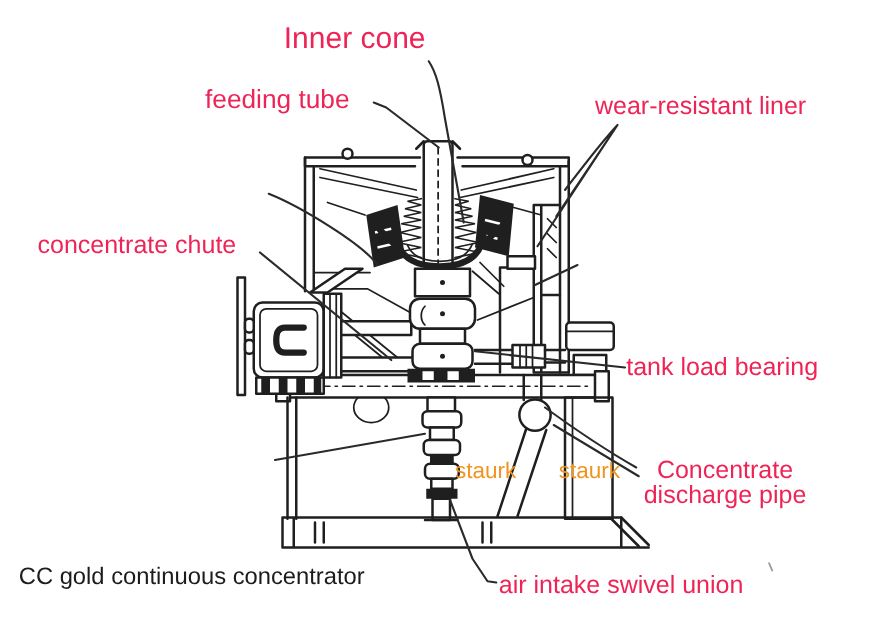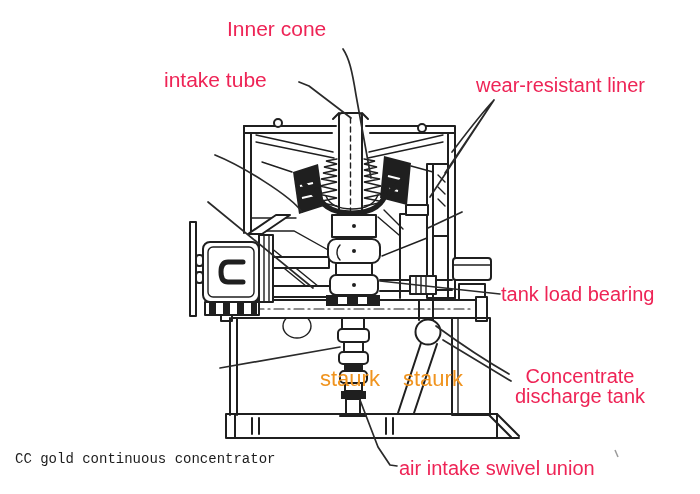--- a/index.html
+++ b/index.html
@@ -19,34 +19,34 @@
   .thin{stroke:var(--ink,#1f1f1f);fill:none;stroke-width:1.4;stroke-linecap:round;}
   .thick{stroke:var(--ink,#1f1f1f);fill:none;stroke-width:5;stroke-linecap:round;}
   .fillink{fill:var(--ink,#1f1f1f);stroke:none;}
   .wfill{fill:#fff;}
   .dash{stroke-dasharray:5 4;}
   .dashdot{stroke-dasharray:10 4 2 4;stroke-width:1.2;}
   .leader{stroke:#2a2a2a;fill:none;stroke-width:1.7;stroke-linecap:round;stroke-linejoin:round;}
   .artifact{stroke:#9a9a9a;stroke-width:1.5;fill:none;}
   
   .lbl{position:absolute;color:var(--label_pink,#ee2456);font-size:20px;white-space:nowrap;}
-  .wm{position:absolute;color:var(--watermark_orange,#f0941f);font-size:22px;white-space:nowrap;}
-  #lbl-inner-cone{left:227px;top:17px;font-size:21px;}
+  .wm{position:absolute;color:var(--watermark_orange,#f0941f);font-size:18px;white-space:nowrap;margin-left:44px;}
+  #lbl-inner-cone{left:227px;top:17px;font-size:24px;}
   #lbl-feeding-tube{left:164px;top:68px;font-size:21px;}
   #lbl-wear-resistant-liner{left:476px;top:74px;}
   #lbl-variable-connector{left:24px;top:136px;}
   #lbl-concentrate-chute{left:30px;top:185px;}
   #lbl-tailings-overflow-tank{left:461px;top:188px;}
   #lbl-high-load-bearing{left:501px;top:283px;}
   #lbl-water-suction-union{left:17px;top:356px;}
   #lbl-concentrate-discharge-pipe{left:500px;top:366px;width:160px;text-align:center;white-space:pre-line;line-height:20px;}
   #lbl-air-intake-swivel-union{left:399px;top:457px;text-align:right;}
   #wm-1{left:320px;top:366px;}
   #wm-2{left:403px;top:366px;}
-  #caption{position:absolute;left:15px;top:451px;color:var(--caption_black,#1c1c1c);font-size:14px;white-space:nowrap;font-family:Liberation Mono, monospace;}
+  #caption{position:absolute;left:15px;top:451px;color:var(--caption_black,#1c1c1c);font-size:19px;white-space:nowrap;}
 </style>
 </head>
 <body>
 
 <div id="canvas">
 
   <svg id="machine-svg" width="700" height="494" viewBox="0 0 700 494" aria-hidden="true">
 
     <g>
       <path class="ink" d="M244,126 H336 M366,126 H455 M244,133 H332 M370,133 H455 M244,126 V133 M455,126 V133"></path>
@@ -187,24 +187,25 @@
       <path class="leader" d="M500,294 L380,281"></path>
       <path class="leader" d="M220,368 L340,347"></path>
       <path class="leader" d="M509,374 C488,362 462,345 436,326 M511,381 L443,340"></path>
       <path class="leader" d="M360,400 L378,447 L390,465 L397,466"></path>
     </g>
 
     <path class="artifact" d="M615,450 L618,457"></path>
   </svg>
 
   <div class="lbl" id="lbl-inner-cone">Inner cone</div>
-  <div class="lbl" id="lbl-feeding-tube">intake tube</div>
+  <div class="lbl" id="lbl-feeding-tube">feeding tube</div>
   <div class="lbl" id="lbl-wear-resistant-liner">wear-resistant liner</div>
+  <div class="lbl" id="lbl-concentrate-chute">concentrate chute</div>
   <div class="lbl" id="lbl-high-load-bearing">tank load bearing</div>
   <div class="lbl" id="lbl-concentrate-discharge-pipe">Concentrate
-discharge tank</div>
+discharge pipe</div>
   <div class="lbl" id="lbl-air-intake-swivel-union">air intake swivel union</div>
 
   <div class="wm" id="wm-1">staurk</div>
   <div class="wm" id="wm-2">staurk</div>
 
   <div id="caption">CC gold continuous concentrator</div>
 </div>
 
 </body></html>

